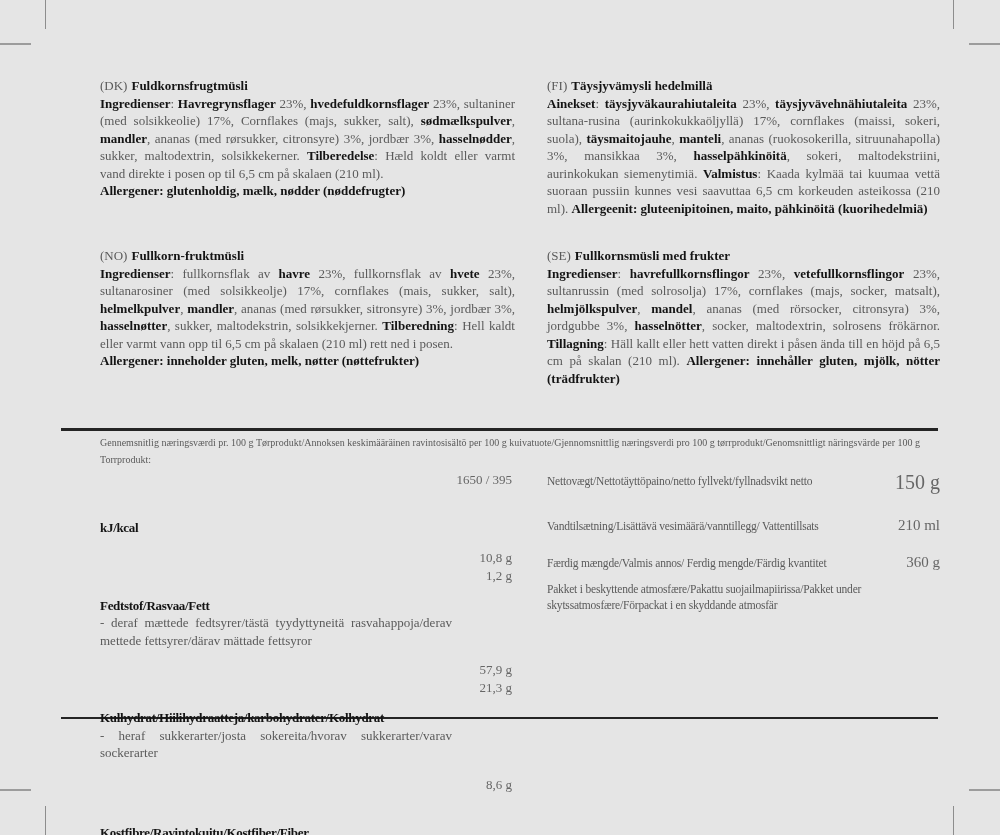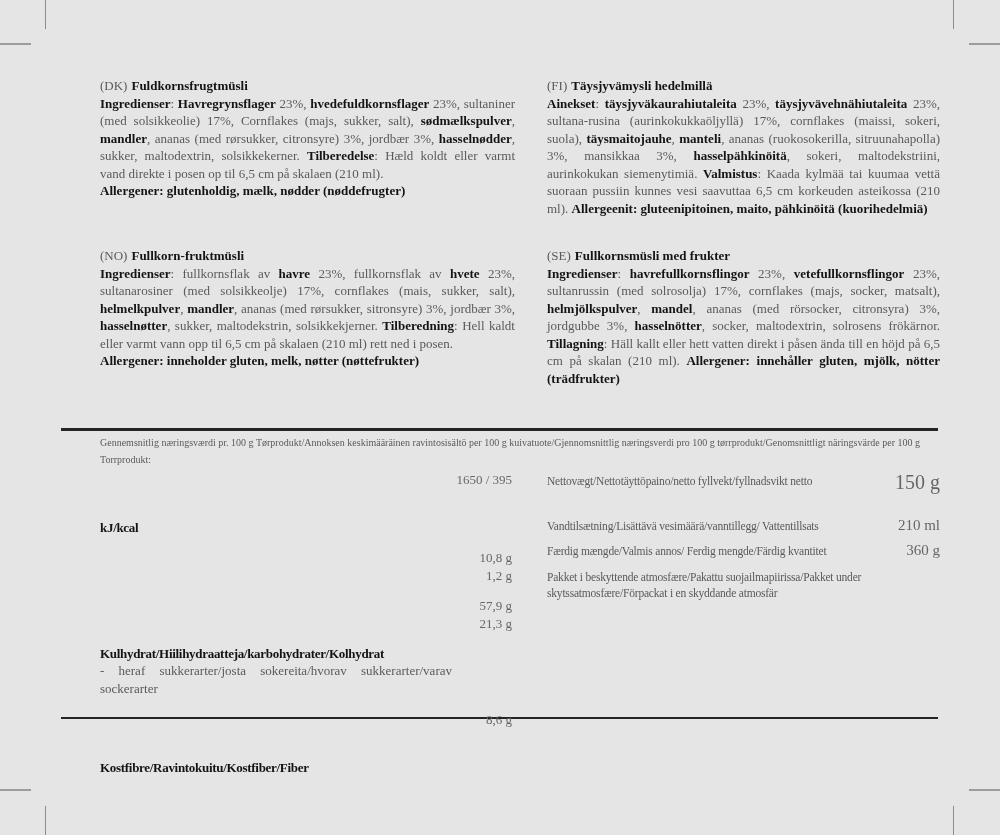--- a/index.html
+++ b/index.html
@@ -44,21 +44,21 @@
   .nlabel { width:352px; }
   .nmain  { font-weight:700; color:#141414; font-size:13px; letter-spacing:-0.3px; line-height:17.5px; white-space:nowrap;margin-top:48px; }
   .nsub   { color:#5a5a5a; font-size:13px; line-height:17.5px; text-align:justify; }
   .nvals  { flex:1; text-align:right; }
   .nval   { font-size:13px; line-height:18px; color:#666666; white-space:nowrap; }
 
   
   .pack-table { position:absolute; left:547px; top:471px; width:393px; }
   .prow { display:flex; align-items:flex-start; }
   .prow-0 { margin-bottom:23px; }
-  .prow-1 { margin-bottom:6px; }
+  .prow-1 { margin-bottom:18px; }
   .prow-2 { margin-bottom:8px; }
   .plabel { flex:1; font-size:11.5px; letter-spacing:-0.2px; line-height:15.5px; color:#5a5a5a; padding-top:3px; }
   .plabel-wide { padding-right:6px; }
   .pval { width:78px; text-align:right; font-size:15px; line-height:18px; color:#666666; white-space:nowrap; }
   .pval.large { font-size:20px; line-height:22px; padding-top:0; }
 </style>
 </head>
 <body>
 
 <div class="sheet">
@@ -120,20 +120,24 @@
     <div class="nrow nrow-0">
       <div class="nlabel">
         <div class="nmain">kJ/kcal</div>
       </div>
       <div class="nvals">
         <div class="nval">1650 / 395</div>
       </div>
     </div>
 
     <div class="nrow nrow-1">
+      <div class="nlabel">
+        <div class="nmain">Fedtstof/Rasvaa/Fett</div>
+        <div class="nsub">- deraf mættede fedtsyrer/tästä tyydyttyneitä rasvahappoja/derav mettede fettsyrer/därav mättade fettsyror</div>
+      </div>
       <div class="nvals">
         <div class="nval">10,8 g</div>
         <div class="nval">1,2 g</div>
       </div>
     </div>
 
     <div class="nrow nrow-2">
       <div class="nlabel">
         <div class="nmain">Kulhydrat/Hiilihydraatteja/karbohydrater/Kolhydrat</div>
         <div class="nsub">- heraf sukkerarter/josta sokereita/hvorav sukkerarter/varav sockerarter</div>

